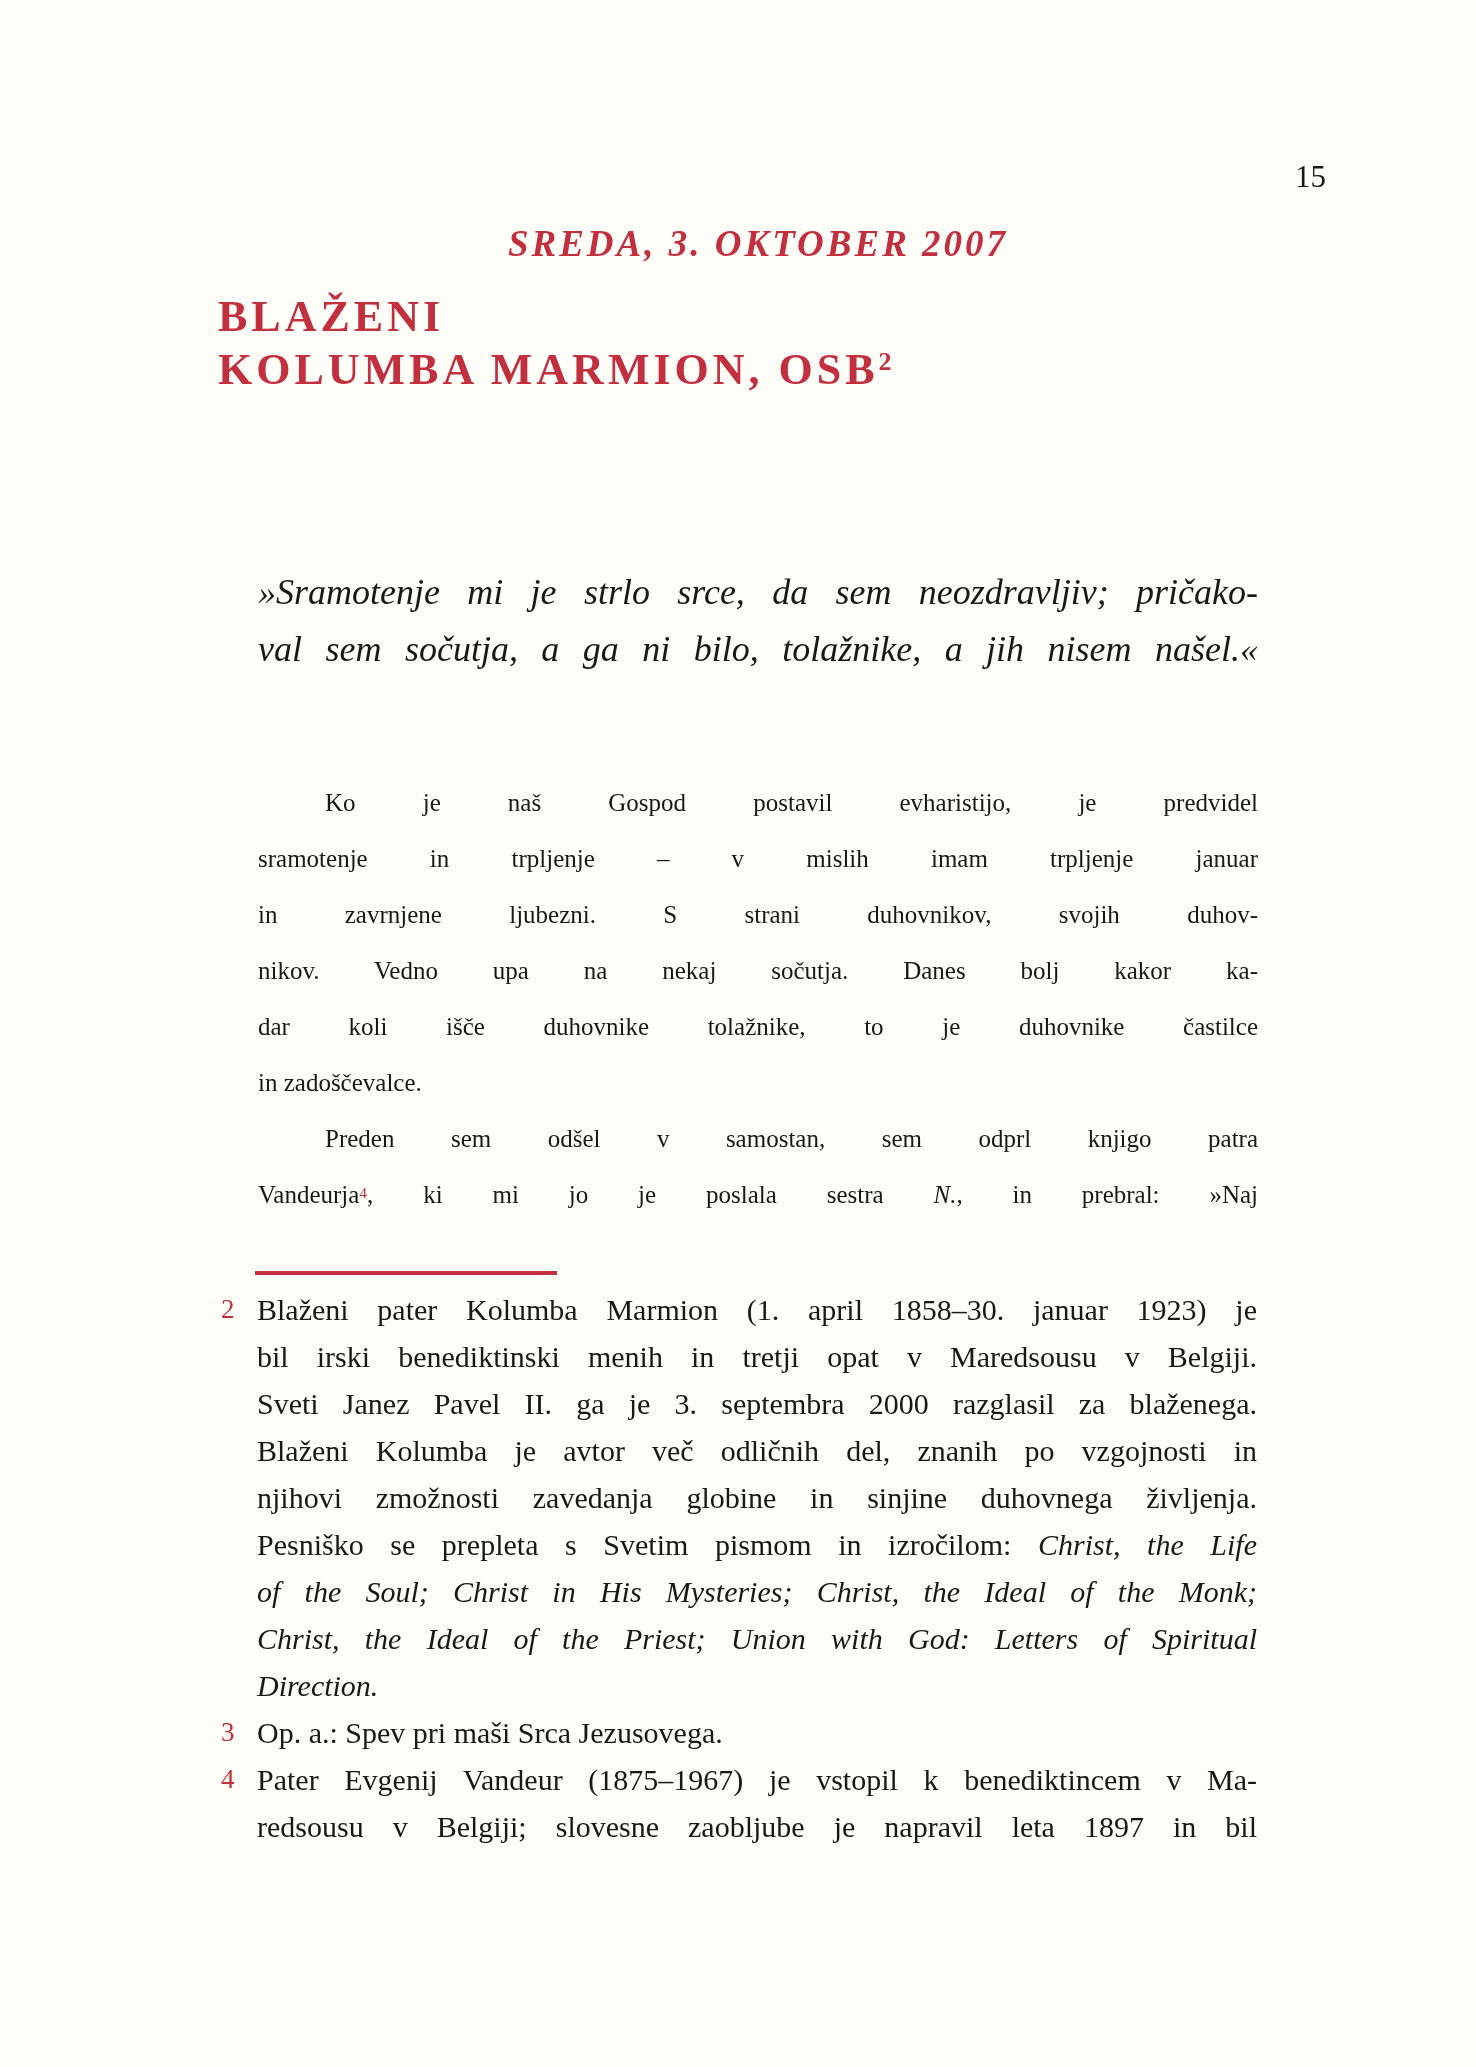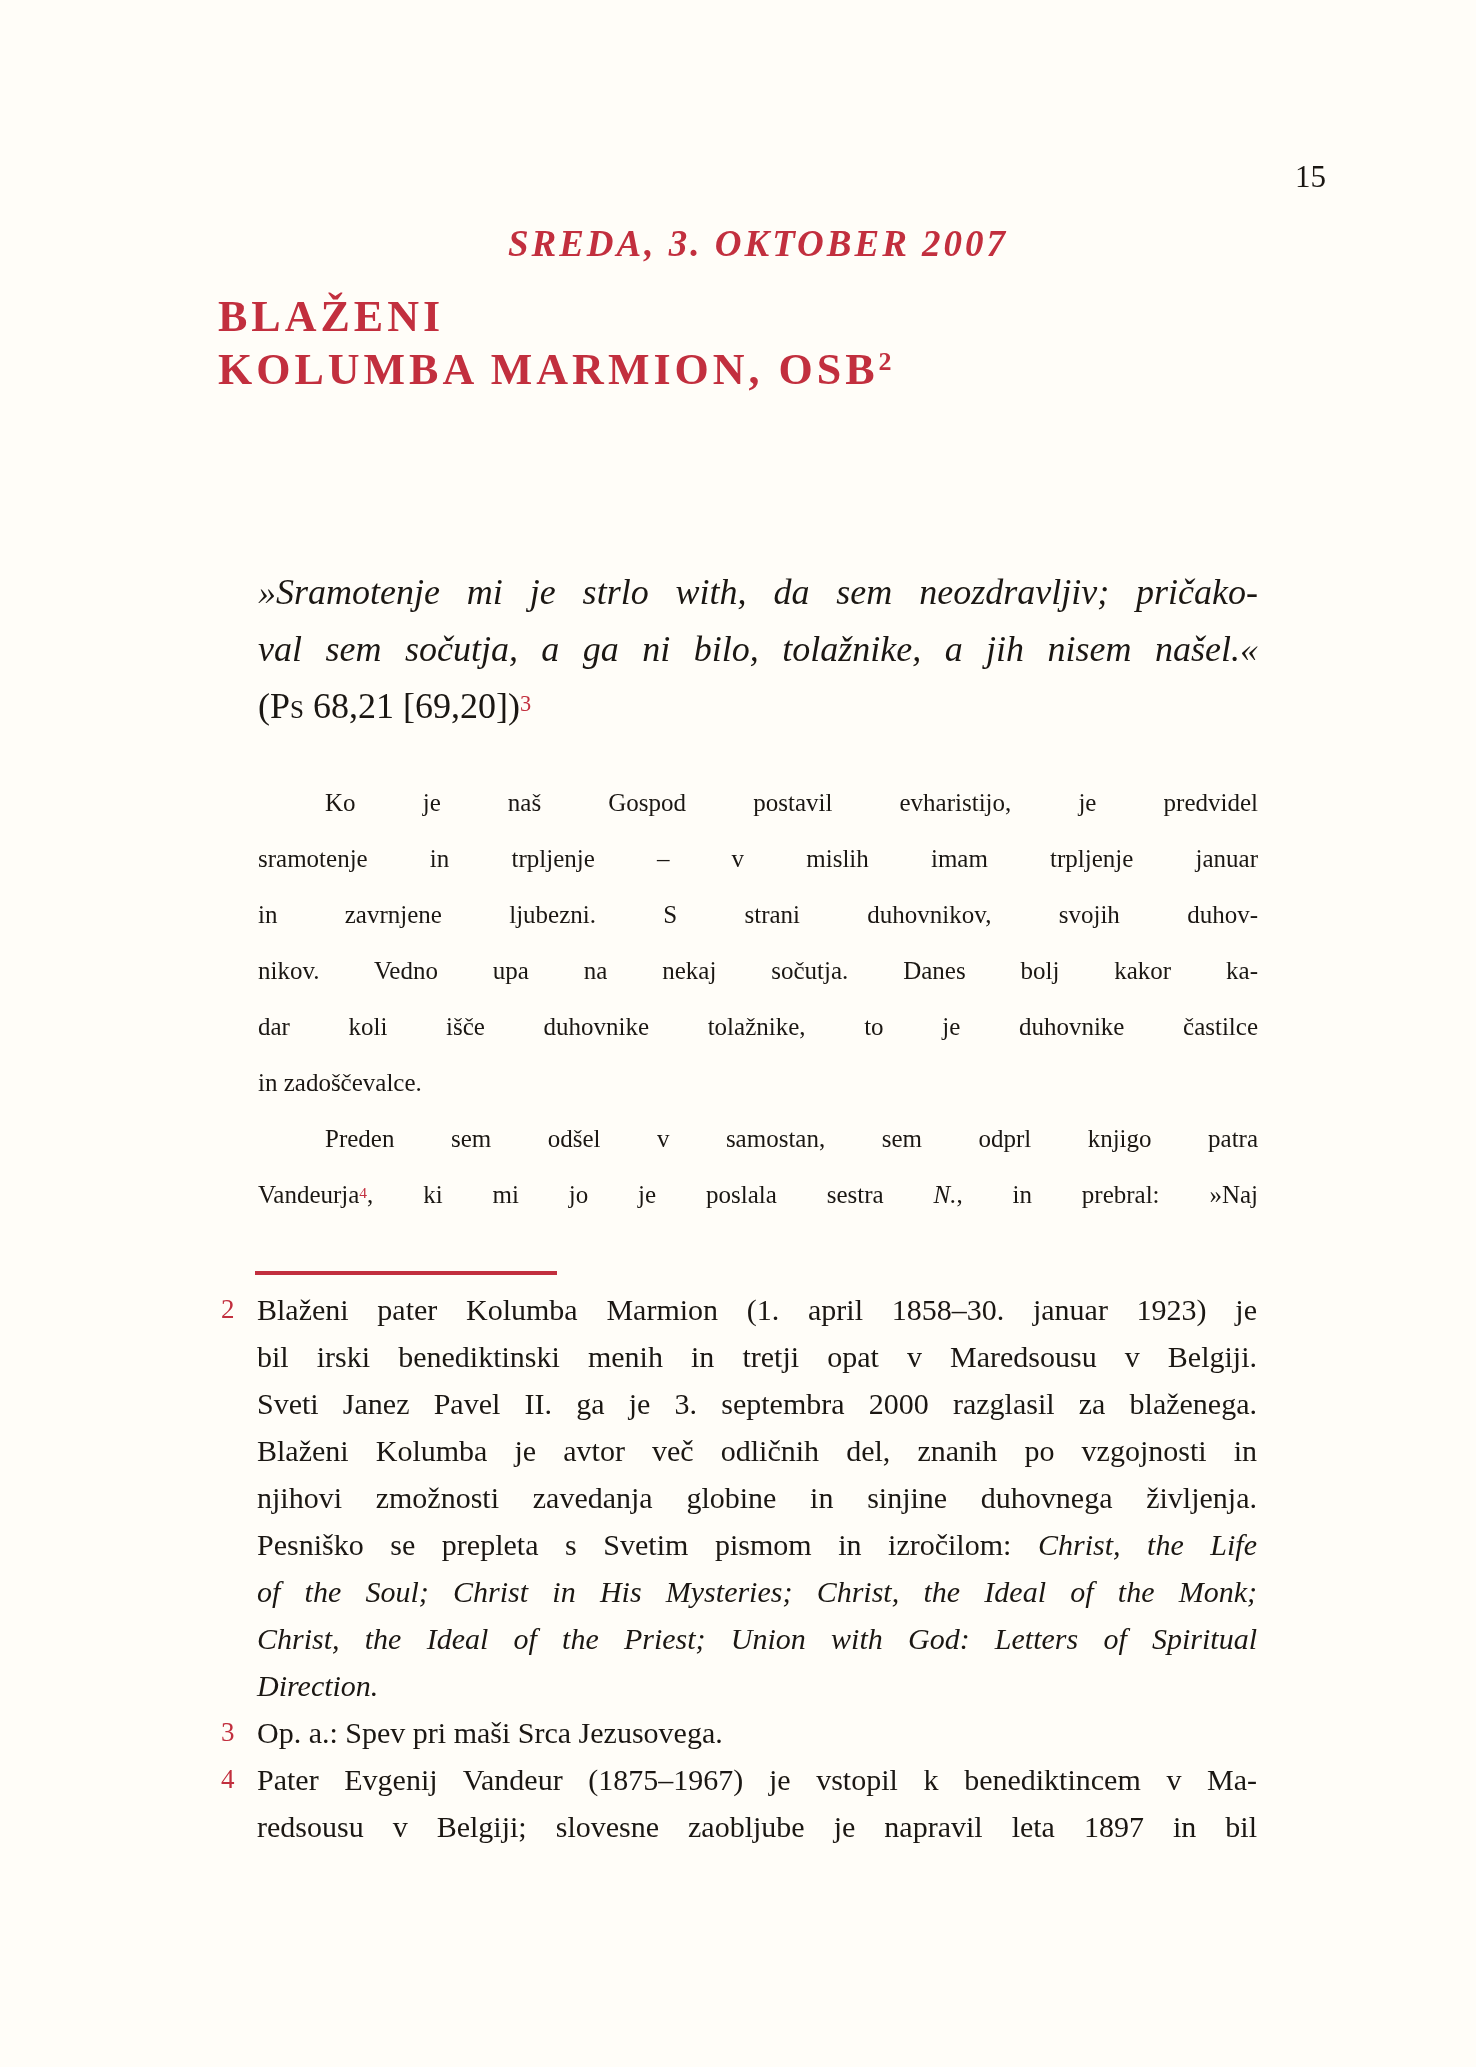--- a/index.html
+++ b/index.html
@@ -67,23 +67,22 @@
   <div class="page-number">15</div>
 
   <div class="date-heading">SREDA, 3. OKTOBER 2007</div>
 
   <div class="chapter-title">
     <div>BLAŽENI</div>
     <div><span>KOLUMBA MARMION, OSB</span><span class="title-sup">2</span></div>
   </div>
 
   <div class="quote-block" id="quote-block">
-      <div class="line stretch"><span>»Sramotenje mi je strlo with, da sem neozdravljiv; pričako-</span></div>
+      <div class="line stretch"><span>»Sramotenje mi je strlo srce, da sem neozdravljiv; pričako-</span></div>
       <div class="line stretch"><span>val sem sočutja, a ga ni bilo, tolažnike, a jih nisem našel.«</span></div>
-      <div class="line ref-line"><span>(P</span><span class="sc">s</span><span> 68,21 [69,20])</span><span class="sup red">3</span></div>
     </div>
 
   <div class="body-block" id="body-block">
       <div>
         <div class="line stretch ind"><span>Ko je naš Gospod postavil evharistijo, je predvidel</span></div>
         <div class="line stretch"><span>sramotenje in trpljenje – v mislih imam trpljenje januar</span></div>
         <div class="line stretch"><span>in zavrnjene ljubezni. S strani duhovnikov, svojih duhov-</span></div>
         <div class="line stretch"><span>nikov. Vedno upa na nekaj sočutja. Danes bolj kakor ka-</span></div>
         <div class="line stretch"><span>dar koli išče duhovnike tolažnike, to je duhovnike častilce</span></div>
         <div class="line"><span>in zadoščevalce.</span></div>

